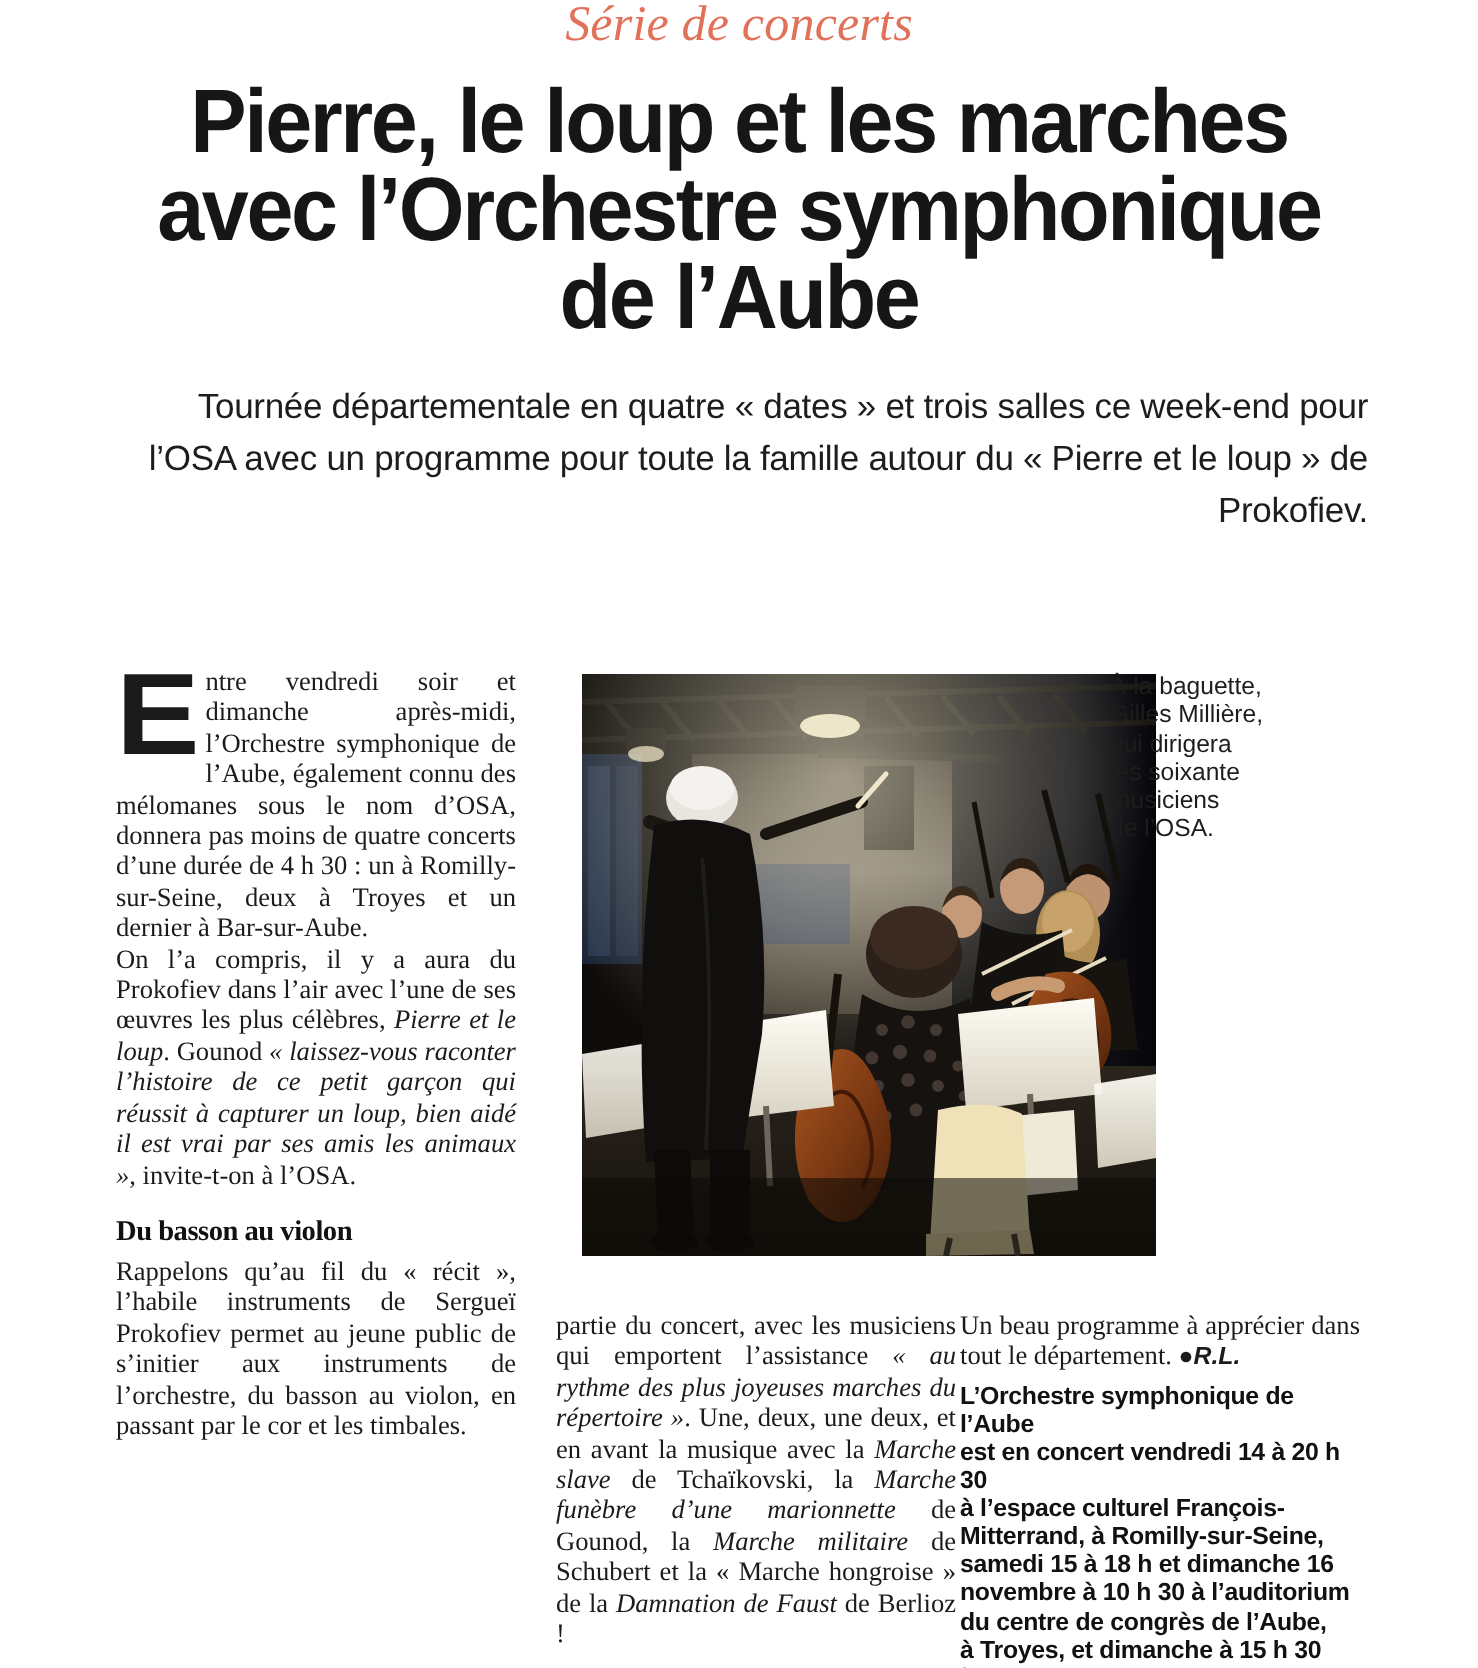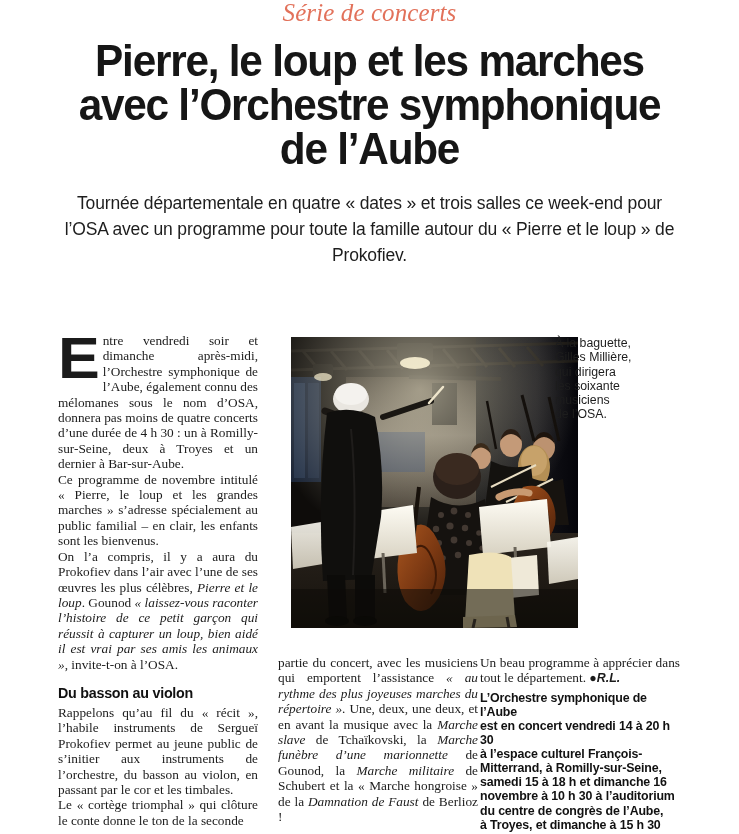--- a/index.html
+++ b/index.html
@@ -39,21 +39,21 @@
     font-weight: bold;
     font-size: 45px;
     line-height: 44px;
     letter-spacing: -1.3px;
     color: #161616;
     margin: 14px 32px 0 32px;
     transform: scaleX(0.94);
     transform-origin: center top;
   }
   #standfirst {
-    text-align: center;
+    text-align: right;
     font-family: "Liberation Sans", sans-serif;
     font-size: 17.5px;
     line-height: 26px;
     color: #1d1d1d;
     margin: 19px 55px 0 55px;
     letter-spacing: -0.15px;
   }
 
   
   #cols {
@@ -90,21 +90,21 @@
     font-weight: bold;
     font-size: 58px;
     line-height: 46px;
     color: #1b1b1b;
     margin: 2px 6px 0 0;
     transform: scaleX(1.08);
     transform-origin: left top;
   }
 
   .subhead {
-    font-family: Liberation Sans, sans-serif;
+    font-family: Liberation Serif, serif;
     font-weight: bold;
     font-size: 14.3px;
     line-height: 17px;
     color: #111;
     margin: 13px 0 3px 0;
     letter-spacing: -0.25px;
   }
 
   
   #photo-block {
@@ -329,27 +329,25 @@
 qui dirigera
 les soixante
 musiciens
 de l’OSA.</div>
 
 <div id="cols">
 
   <div class="col" id="col1">
     <div class="body-text">
       <p><span id="dropcap">E</span><span>ntre vendredi soir et dimanche après-midi, l’Orchestre symphonique de l’Aube, également connu des mélomanes sous le nom d’OSA, donnera pas moins de quatre concerts d’une durée de 4 h 30 : un à Romilly-sur-Seine, deux à Troyes et un dernier à Bar-sur-Aube.</span></p>
-      <p>Ce programme de novembre intitulé « Pierre, le loup et les grandes marches » s’adresse spécialement au public familial – en clair, les enfants sont les bienvenus.</p>
       <p><span>On l’a compris, il y a aura du Prokofiev dans l’air avec l’une de ses œuvres les plus célèbres, </span><i>Pierre et le loup</i><span>. Gounod </span><i>« laissez-vous raconter l’histoire de ce petit garçon qui réussit à capturer un loup, bien aidé il est vrai par ses amis les animaux »</i><span>, invite-t-on à l’OSA.</span></p>
     </div>
     <div class="subhead">Du basson au violon</div>
     <div class="body-text">
       <p>Rappelons qu’au fil du « récit », l’habile instruments de Sergueï Prokofiev permet au jeune public de s’initier aux instruments de l’orchestre, du basson au violon, en passant par le cor et les timbales.</p>
-      <p>Le « cortège triomphal » qui clôture le conte donne le ton de la seconde</p>
     </div>
   </div>
 
   <div class="col" id="col2">
     <div class="body-text" style="margin-top:322px;">
       <p><span>partie du concert, avec les musiciens qui emportent l’assistance </span><i>« au rythme des plus joyeuses marches du répertoire »</i><span>. Une, deux, une deux, et en avant la musique avec la </span><i>Marche slave</i><span> de Tchaïkovski, la </span><i>Marche funèbre d’une marionnette</i><span> de Gounod, la </span><i>Marche militaire</i><span> de Schubert et la « Marche hongroise » de la </span><i>Damnation de Faust</i><span> de Berlioz !</span></p>
     </div>
   </div>
 
   <div class="col" id="col3">

